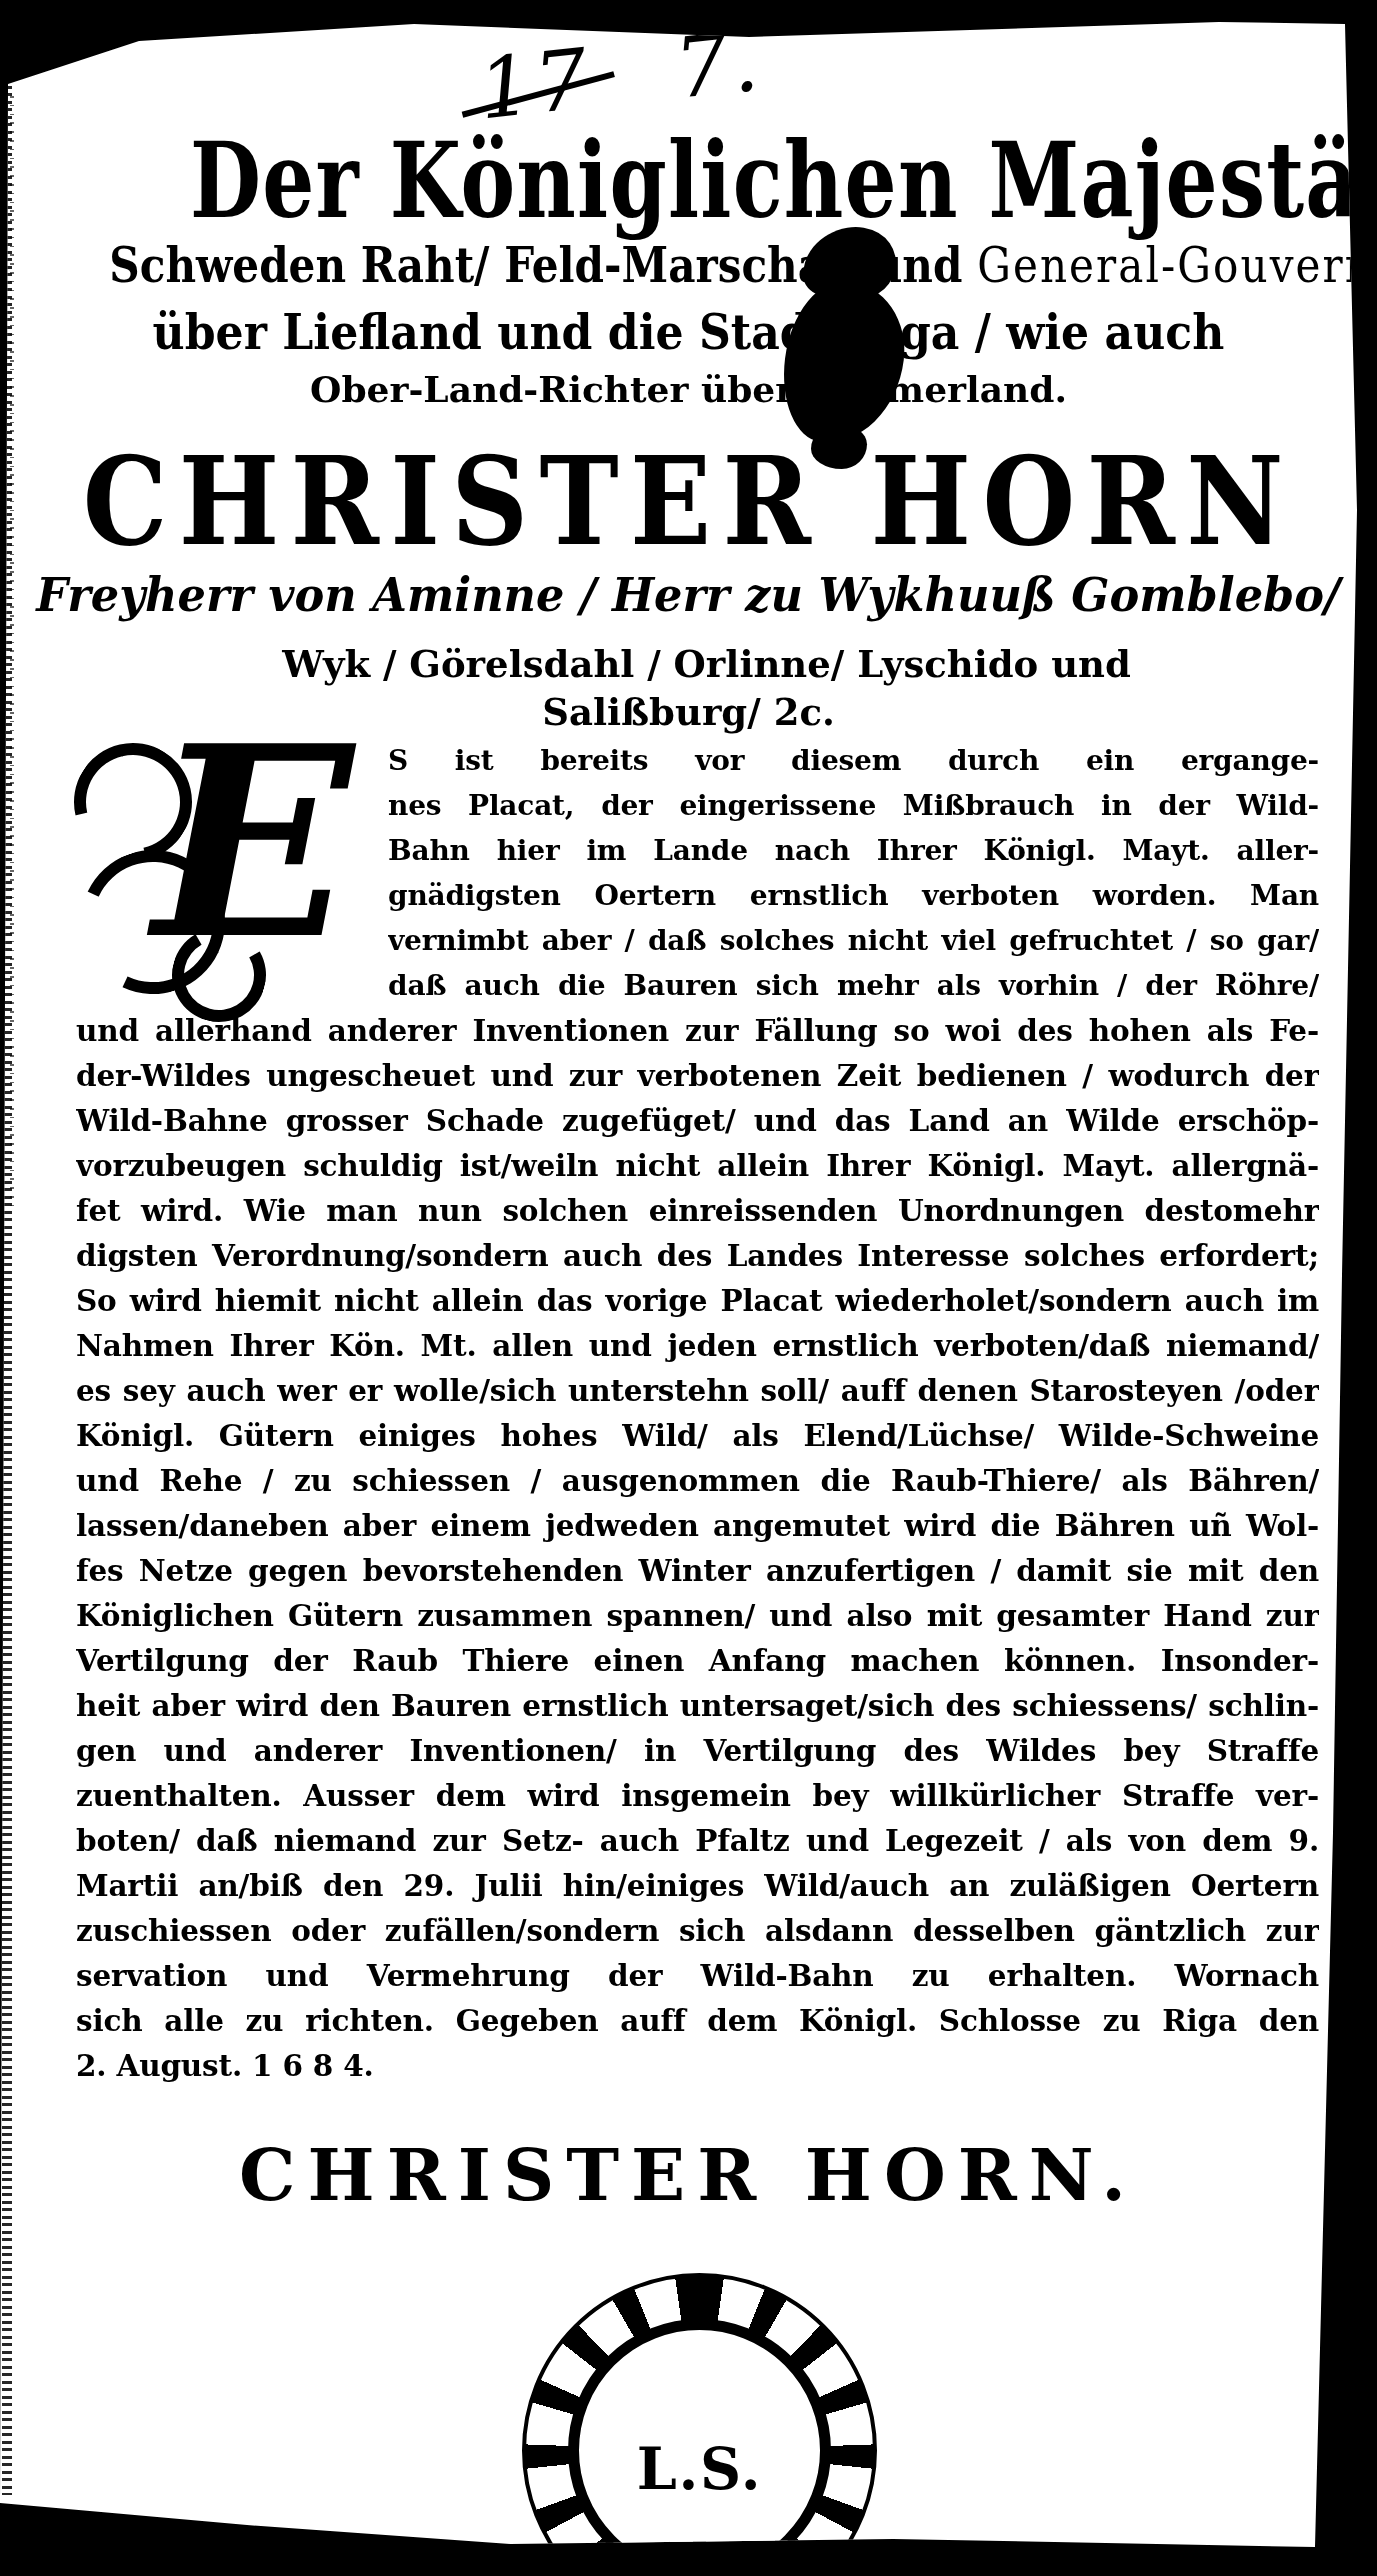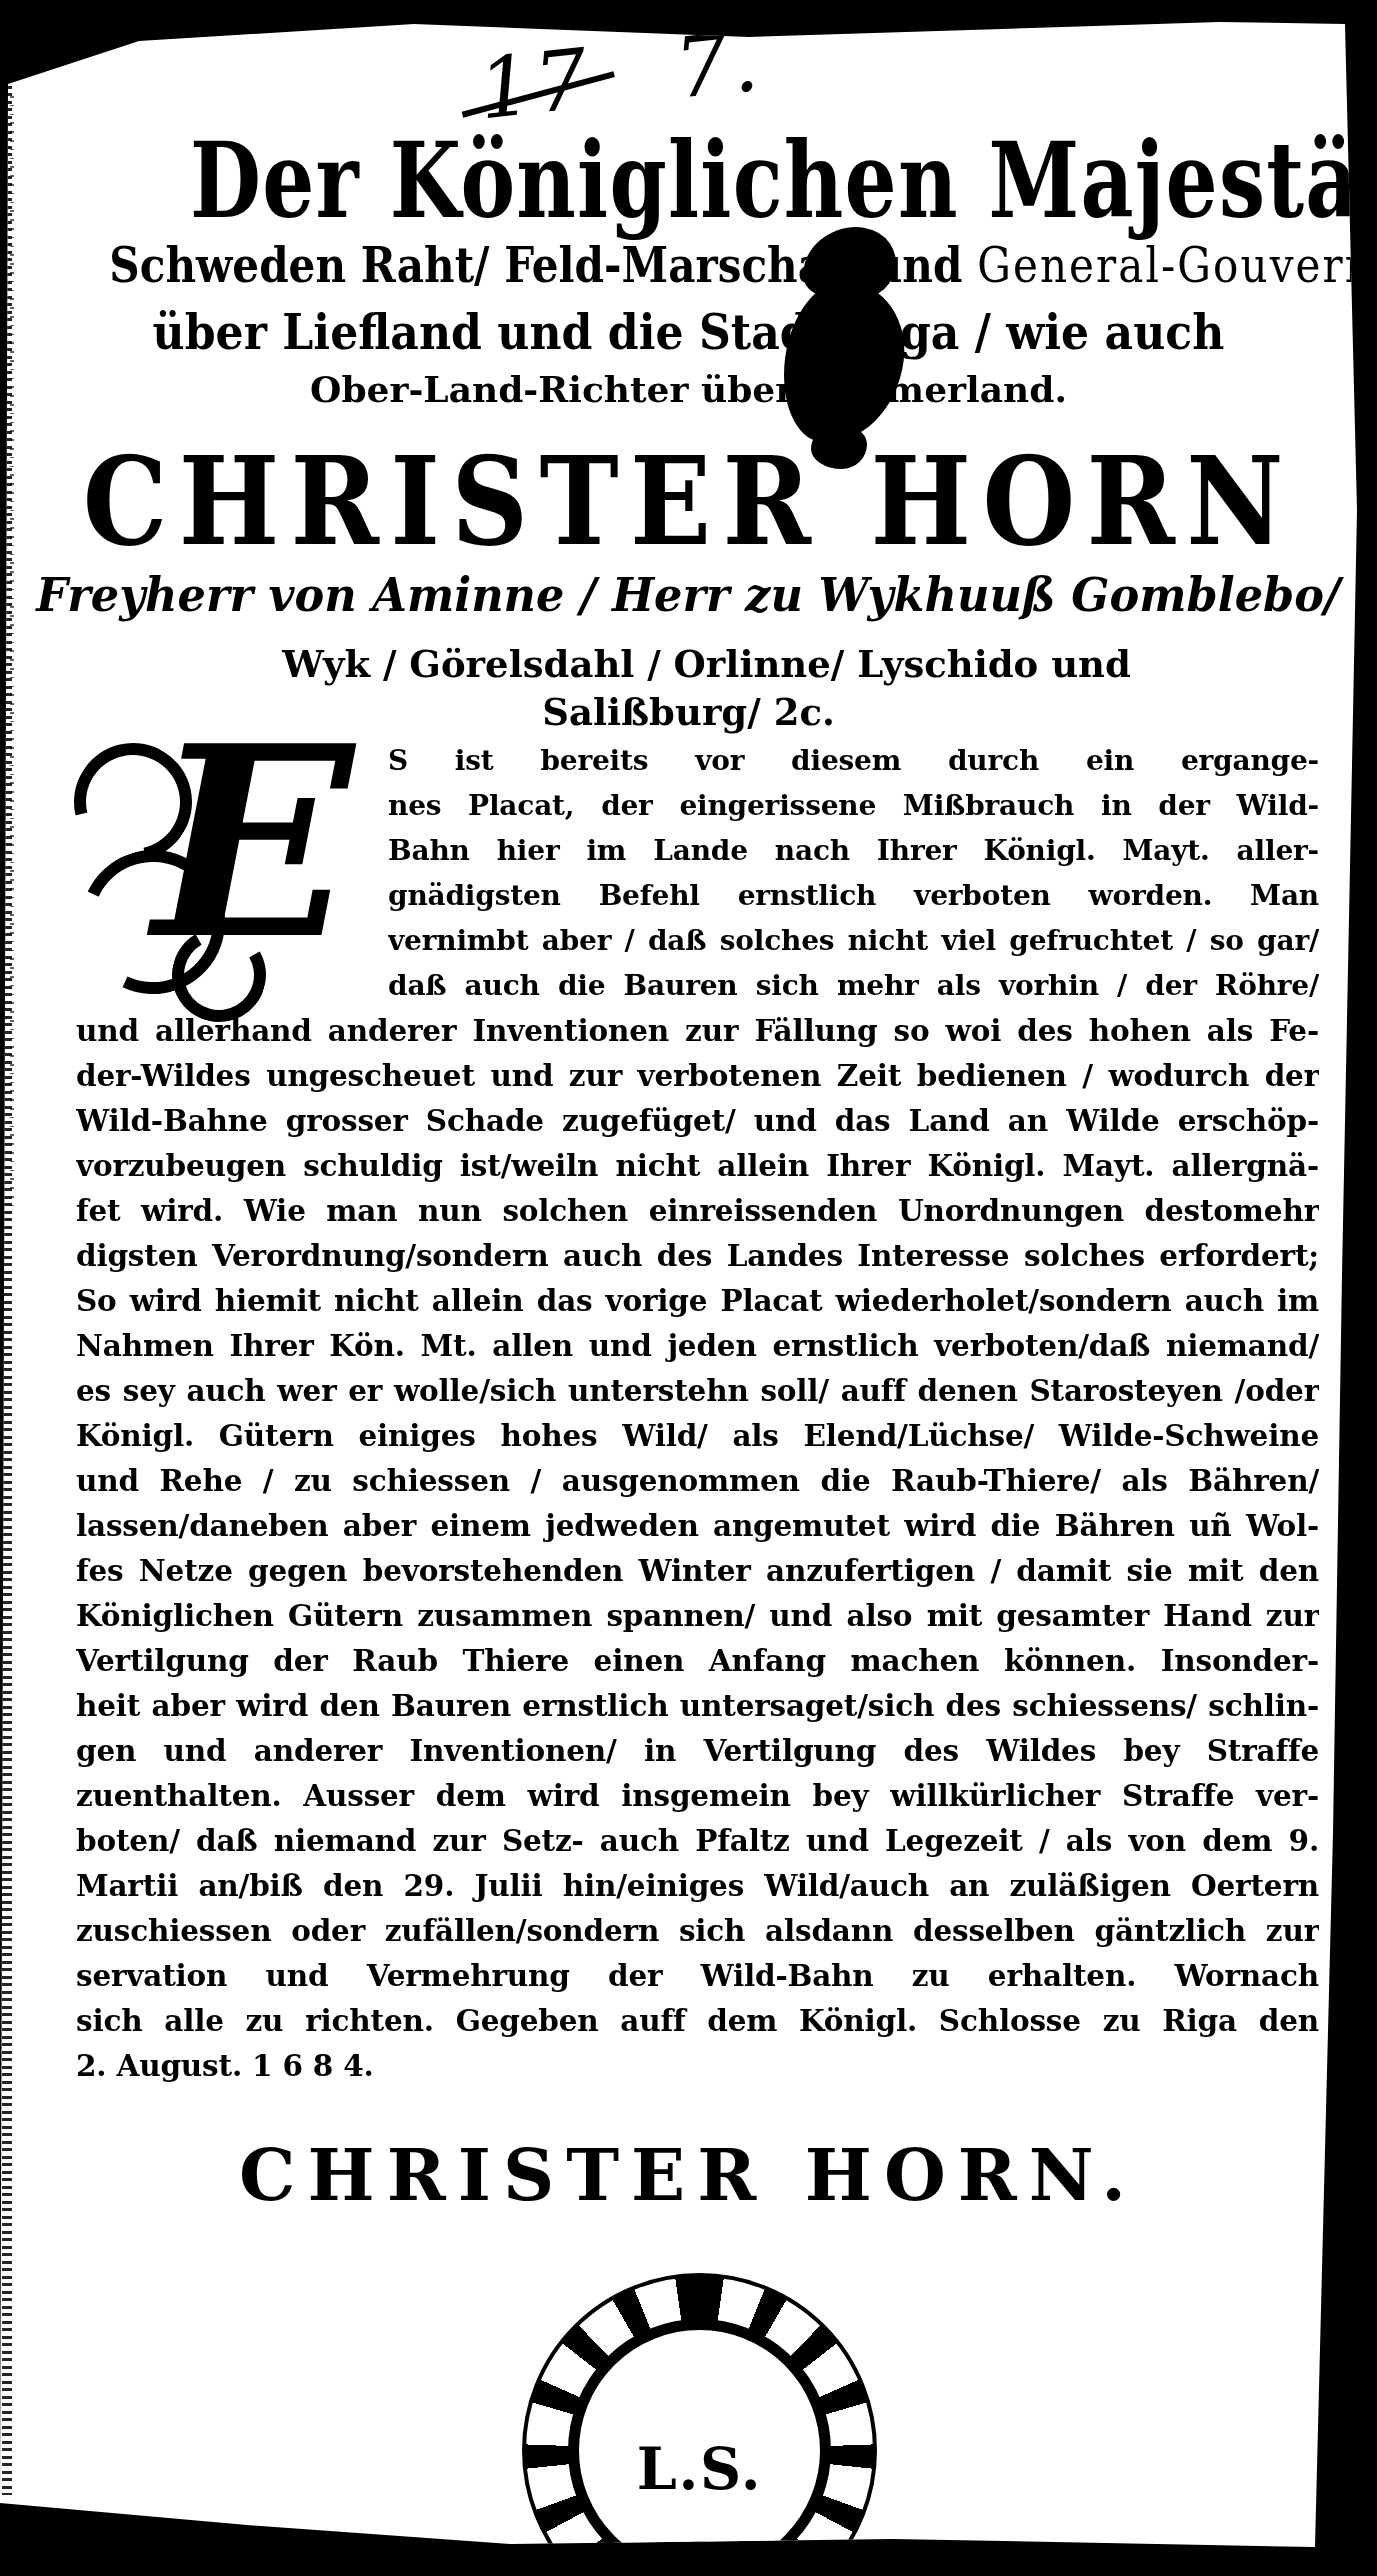--- a/index.html
+++ b/index.html
@@ -125,21 +125,21 @@
       <div class="dropcap">
         <span class="dc-swirl dc-s1"></span>
         <span class="dc-swirl dc-s2"></span>
         <span class="dc-swirl dc-s3"></span>
         <span class="dc-letter">E</span>
       </div>
       <div>
           <div class="line">S ist bereits vor diesem durch ein ergange-</div>
           <div class="line">nes Placat, der eingerissene Mißbrauch in der Wild-</div>
           <div class="line">Bahn hier im Lande nach Ihrer Königl. Mayt. aller-</div>
-          <div class="line">gnädigsten Befehl ernstlich verboten worden.  Man</div>
+          <div class="line">gnädigsten Oertern ernstlich verboten worden.  Man</div>
           <div class="line">vernimbt aber / daß solches nicht viel gefruchtet / so gar/</div>
           <div class="line">daß auch die Bauren sich mehr als vorhin / der Röhre/</div>
         </div>
     </div>
     <div>
         <div class="line">und allerhand anderer Inventionen zur Fällung so woi des hohen als Fe-</div>
         <div class="line">der-Wildes ungescheuet und zur verbotenen Zeit bedienen / wodurch der</div>
         <div class="line">Wild-Bahne grosser Schade zugefüget/ und das Land an Wilde erschöp-</div>
         <div class="line">vorzubeugen schuldig ist/weiln nicht allein Ihrer Königl. Mayt. allergnä-</div>
         <div class="line">fet wird.  Wie man nun solchen einreissenden Unordnungen destomehr</div>

